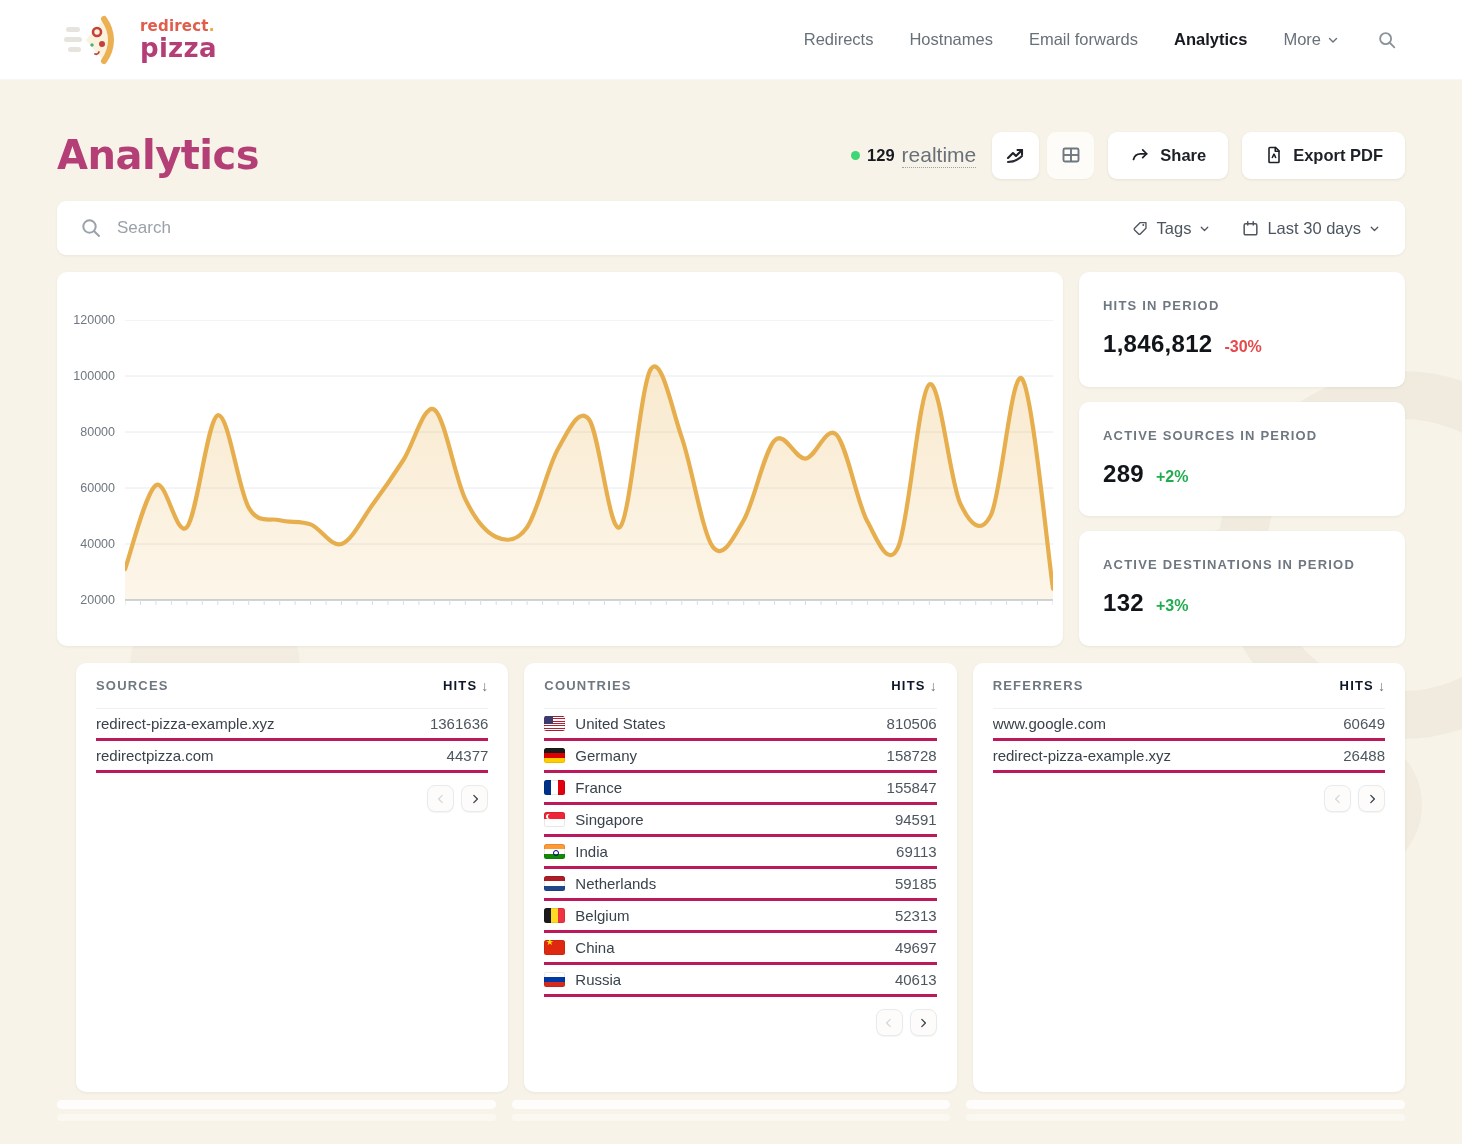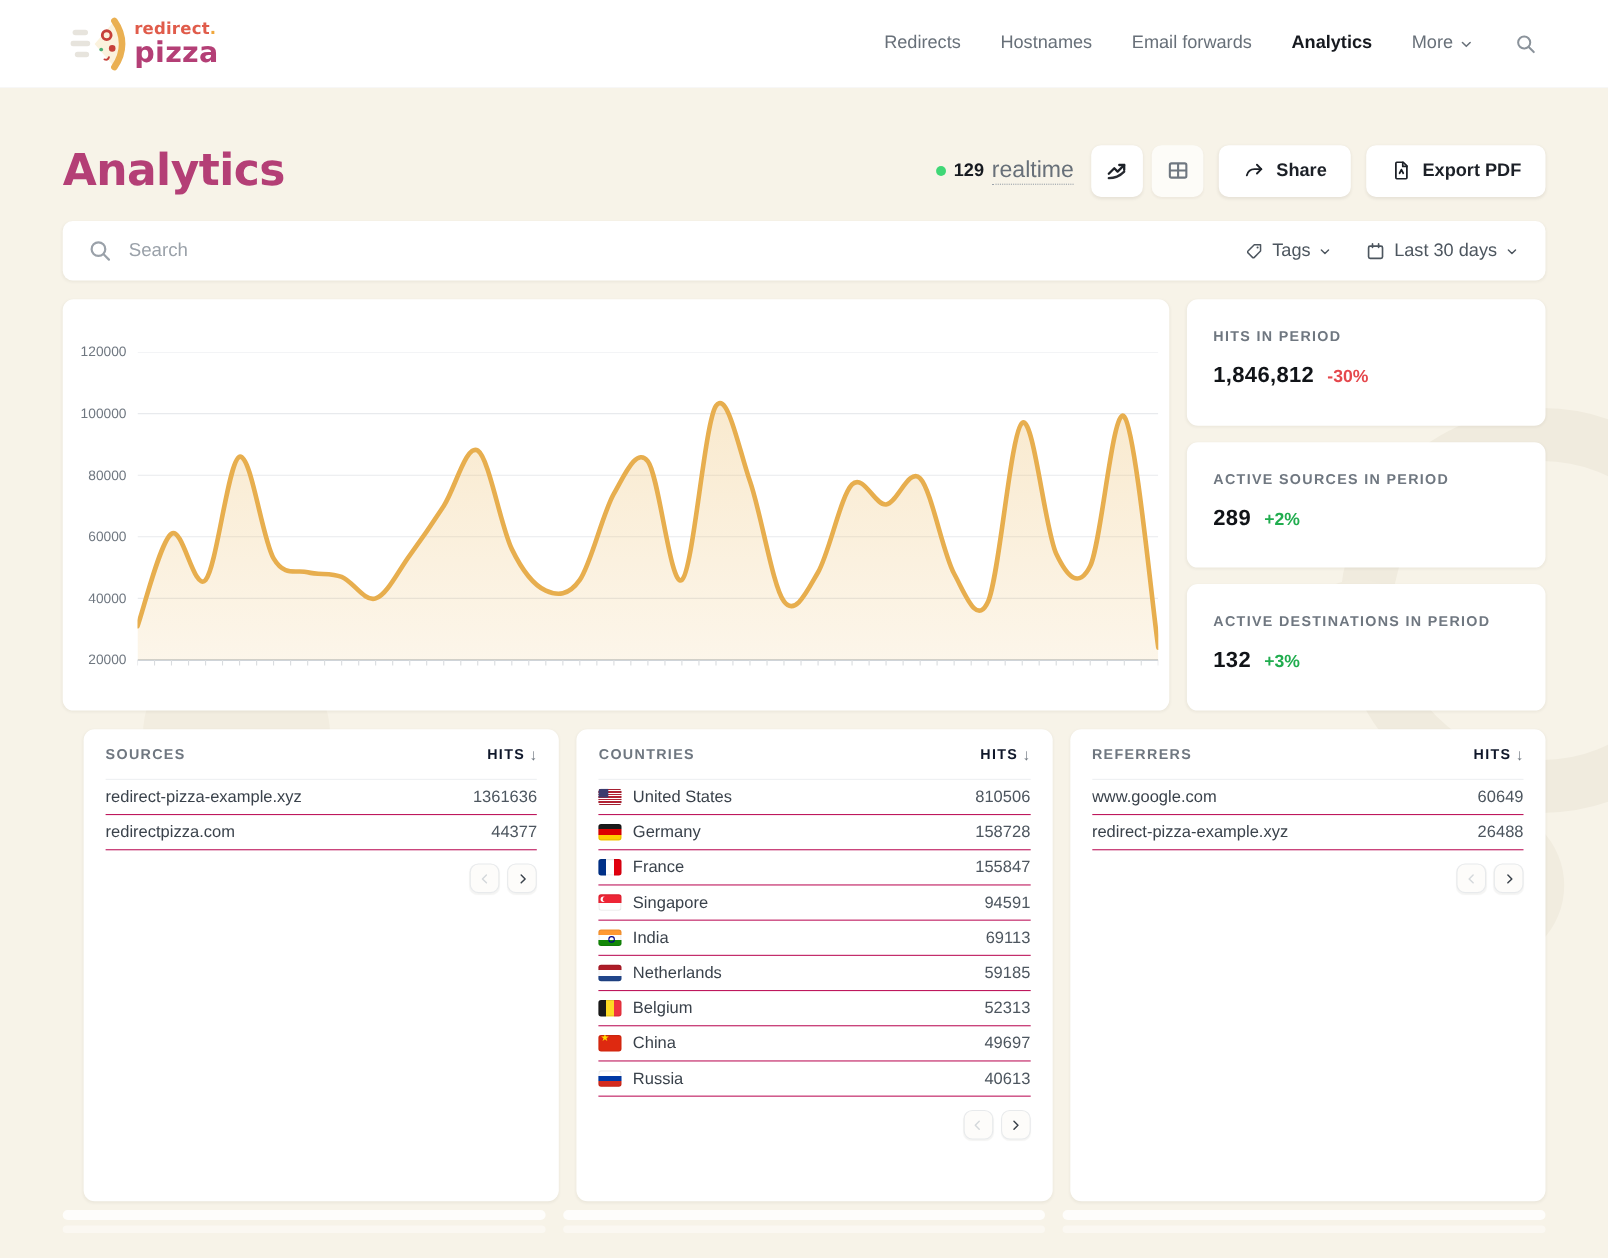--- a/index.html
+++ b/index.html
@@ -13,21 +13,21 @@
   }
   
   .bg-deco { position:absolute; inset:0; z-index:0; pointer-events:none; }
   
   .app-header {
     position:relative; z-index:5;
     height:80px; background:#ffffff;
     display:flex; align-items:center; justify-content:space-between;
     padding:0 64px; border-bottom:1px solid rgba(0,0,0,0.03);
   }
-  .logo { display:flex; align-items:center; gap:6px; text-decoration:none; cursor:pointer; }
+  .logo { display:flex; align-items:center; gap:24px; text-decoration:none; cursor:pointer; }
   .logo-text { line-height:1; font-family:"DejaVu Sans", sans-serif; }
   .logo-line1 { font-size:15px; font-weight:bold; color:#e05c4b; letter-spacing:.2px; }
   .logo-line1 .dot { color:#f0a73c; }
   .logo-line2 { font-size:26px; font-weight:bold; color:#b43f76; letter-spacing:.3px; margin-top:1px; }
   .main-nav { display:flex; align-items:center; gap:36px; }
   .nav-link { font-size:16.5px; color:#687079; text-decoration:none; cursor:pointer; display:flex; align-items:center; gap:5px; }
   .nav-link.active { color:#16191f; font-weight:bold; }
   .icon { display:inline-flex; flex:none; }
   .icon svg { display:block; }
   
@@ -74,38 +74,38 @@
   .y-labels { position:absolute; left:0; top:0; width:58px; }
   .y-label { position:absolute; right:0; width:58px; text-align:right; font-size:12.5px; color:#6f7780; }
   .plot { position:absolute; left:68px; top:48px; width:928px; height:292px; }
   .stats-col { width:326px; display:flex; flex-direction:column; gap:15px;justify-content:space-between; }
   .stat-card {
     background:#ffffff; border-radius:10px; box-shadow:0 1px 3px rgba(40,30,10,0.06);
     flex:1; padding:26px 24px 22px;
   }
   .stat-label { font-size:13px; font-weight:bold; letter-spacing:1.2px; color:#6f7780; }
   .stat-value-row { display:flex; align-items:baseline; gap:12px; margin-top:17px; }
-  .stat-value { font-size:20px; font-weight:bold; color:#111418; letter-spacing:.3px; }
+  .stat-value { font-size:24px; font-weight:bold; color:#111418; letter-spacing:.3px; }
   .stat-delta { font-size:16px; font-weight:bold; }
   
   .grid2 { margin-top:17px; display:grid; grid-template-columns:repeat(3,1fr); gap:16px;padding-left:19px; }
   .table-card {
     background:#ffffff; border-radius:10px; box-shadow:0 1px 3px rgba(40,30,10,0.06);
     height:429px; padding:0 20px; overflow:hidden;
   }
   .t-head {
     display:flex; align-items:center; justify-content:space-between;
     height:46px; border-bottom:1px solid #eef0f2;
   }
   .t-title { font-size:13px; font-weight:bold; letter-spacing:1.2px; color:#6f7780; }
   .t-sort { display:flex; align-items:center; gap:4px; cursor:pointer; }
   .t-sort-label { font-size:13px; font-weight:bold; letter-spacing:1.2px; color:#0f172a; }
   .t-sort-arrow { font-size:14px; color:#6f7780; }
   .t-row {
-    display:flex; align-items:center; height:32px; border-bottom:1px solid #be185d;
+    display:flex; align-items:center; height:32px; border-bottom:3px solid #be185d;
     gap:10px;
   }
   .t-label { font-size:15px; color:#3a424b; flex:1; white-space:nowrap; overflow:hidden; }
   .t-hits { font-size:15px; color:#4d565f; }
   .t-pager { display:flex; justify-content:flex-end; gap:7px; padding:12px 0; }
   .pager-btn {
     width:27px; height:27px; border-radius:8px; background:#fdfcfa;
     border:1px solid #e8eaec; box-shadow:0 1px 1px rgba(40,30,10,0.05);
     display:flex; align-items:center; justify-content:center; cursor:pointer;
   }

